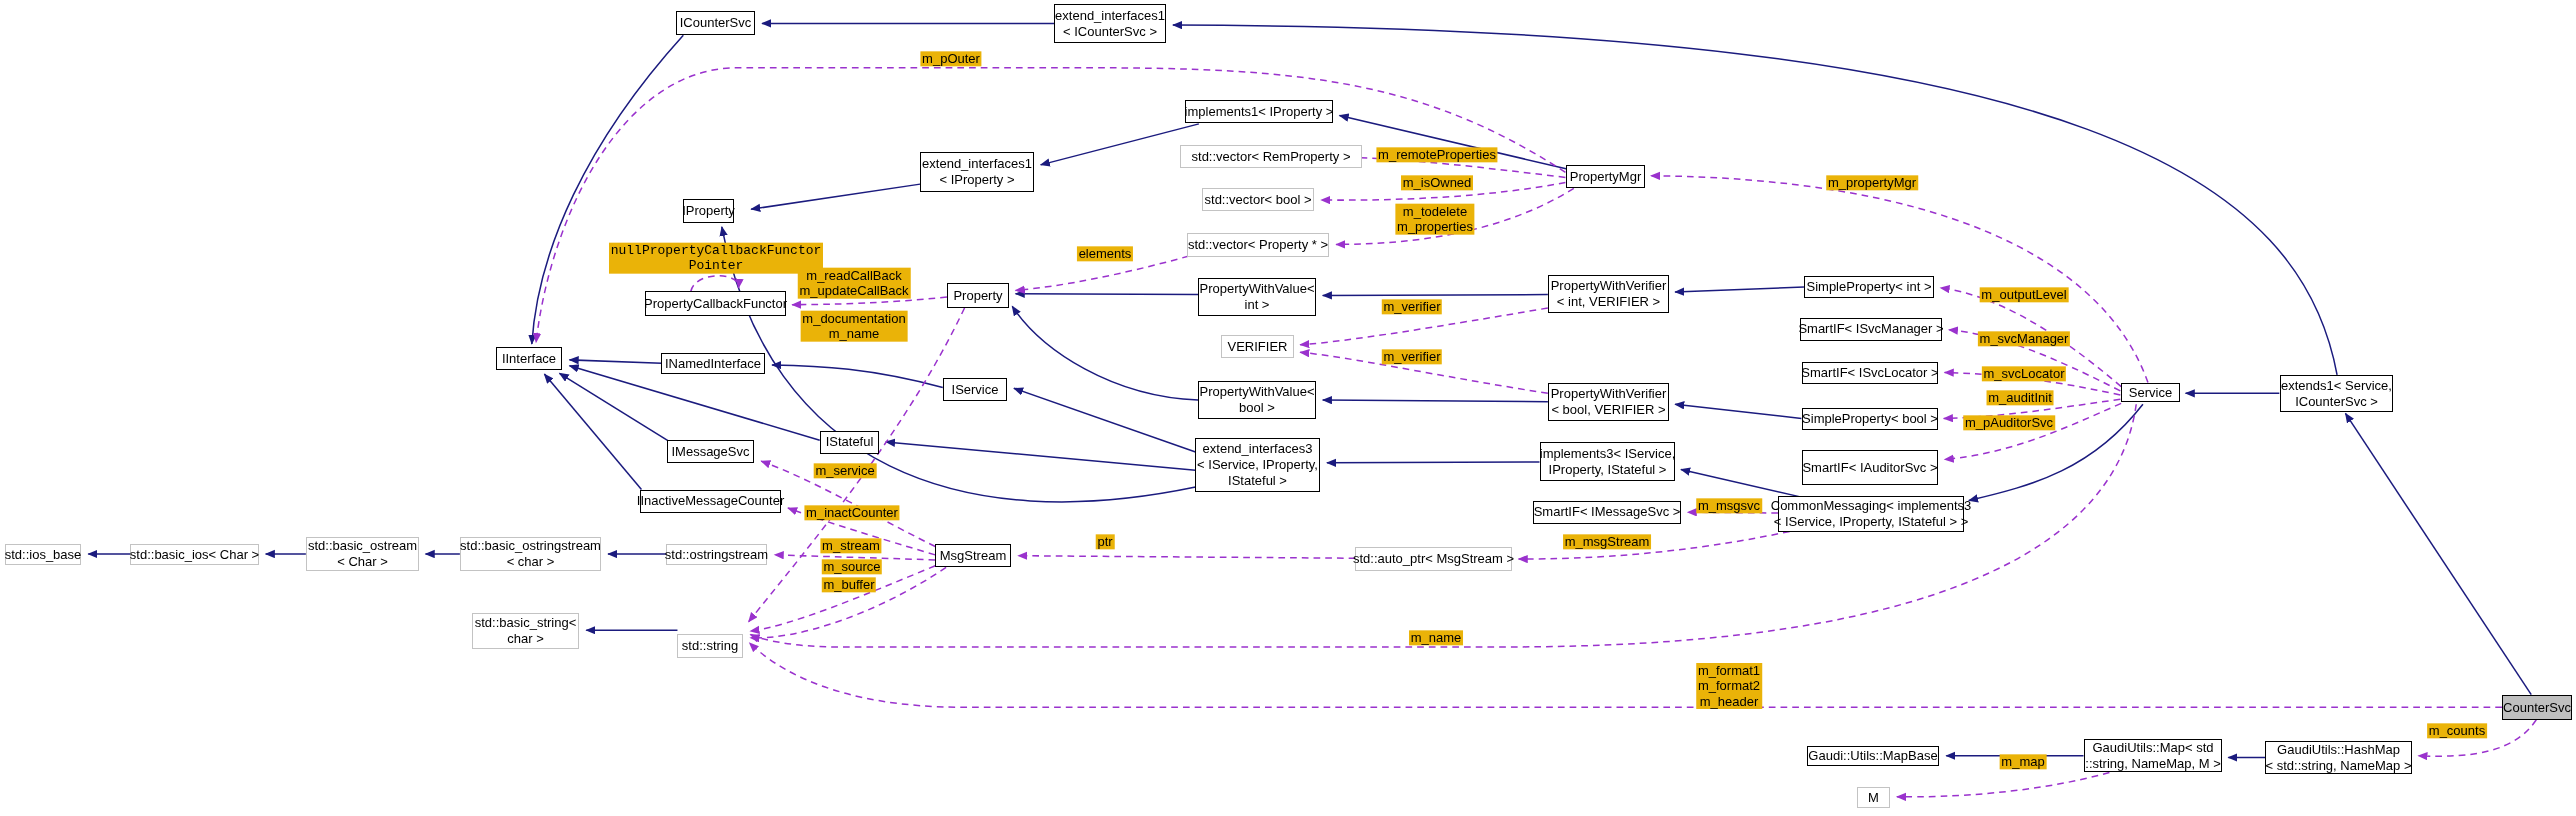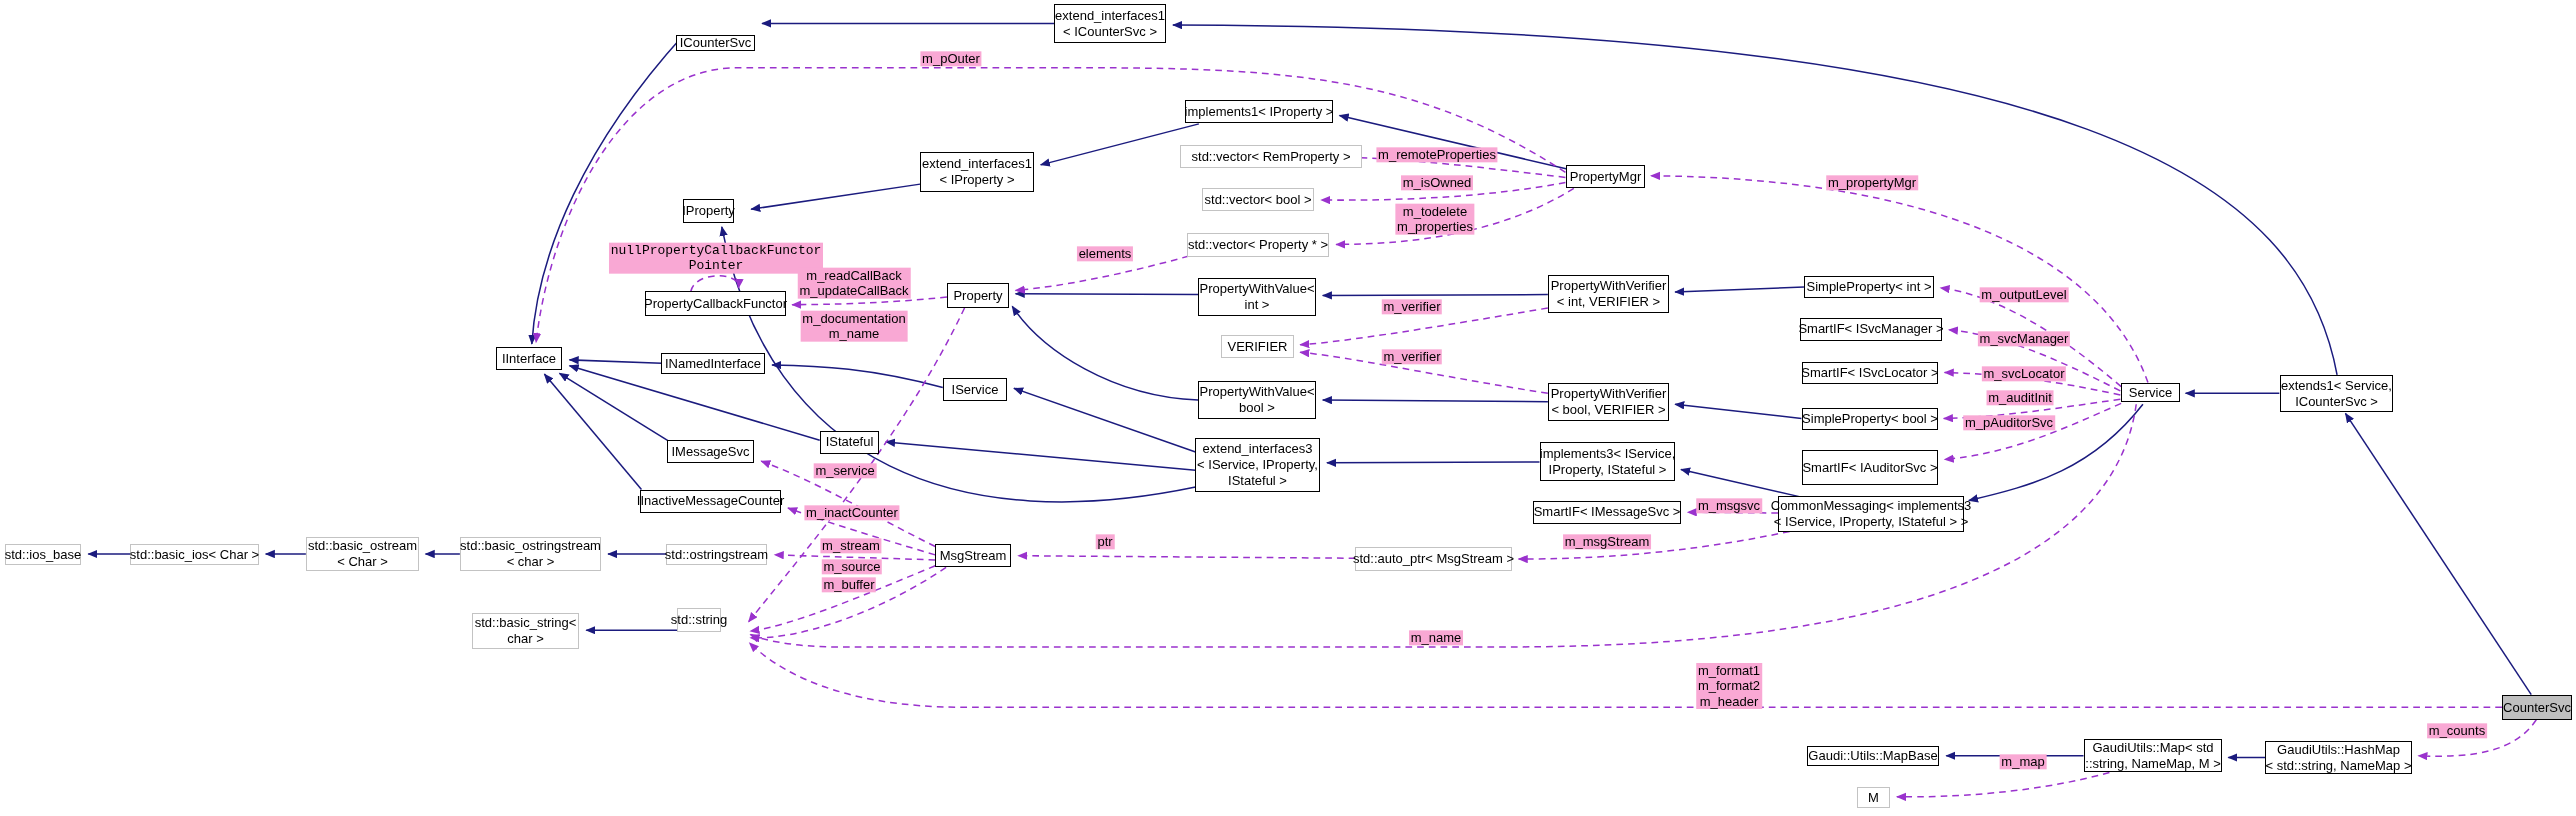--- a/index.html
+++ b/index.html
@@ -7,21 +7,21 @@
          font-family:"Liberation Sans","DejaVu Sans",sans-serif;overflow:hidden;}
   #edges{position:absolute;left:0;top:0;z-index:1;}
   .node{position:absolute;z-index:2;box-sizing:border-box;background:#ffffff;
         border:1.2px solid #000000;color:#000;display:flex;align-items:center;
         justify-content:center;text-align:center;font-size:13px;line-height:1.22;
         white-space:pre;padding:0.8px 2.5px;}
   .node.ext{border:1px solid #c3c3c3;}
   .node.sel{background:#bfbfbf;border:1.3px solid #000;}
   .elabel{position:absolute;z-index:3;transform:translate(-50%,-50%);
           font-size:13px;line-height:1.18;color:#000;text-align:center;
-          white-space:pre;background:#f9a8d4;padding:0 1.7px;}
+          white-space:pre;background:#eab308;padding:0 1.7px;}
 </style>
 </head>
 <body>
 
 <div id="stage">
 
   <svg id="edges" width="2576" height="816" viewBox="0 0 3077 975">
     <defs>
       <marker id="ah-i" markerWidth="13" markerHeight="11" refX="11" refY="5" orient="auto" markerUnits="userSpaceOnUse">
         <path d="M0,0 L12,5 L0,10 z" fill="#1b1b7e"></path>
@@ -91,21 +91,21 @@
       <path d="M 1117 669 L 925 663" marker-end="url(#ah-u)"></path>
       <path d="M 1117 676 C 1030 712, 945 748, 896 754" marker-end="url(#ah-u)"></path>
       <path d="M 1130 678 C 1045 735, 950 765, 896 762" marker-end="url(#ah-u)"></path>
       <path d="M 2552 483 C 2525 680, 2250 773, 1800 773 L 1000 773 C 950 773, 910 765, 896 758" marker-end="url(#ah-u)"></path>
       <path d="M 2989 845 L 1150 845 C 1000 845, 928 800, 895 768" marker-end="url(#ah-u)"></path>
       <path d="M 3030 860 C 3005 898, 2955 906, 2889 903" marker-end="url(#ah-u)"></path>
       <path d="M 2520 923 C 2430 948, 2330 953, 2266 952" marker-end="url(#ah-u)"></path>
     </g>
   </svg>
 
-  <div class="node" style="left:676px;top:11px;width:79px;height:16px;margin-top:24px;">ICounterSvc</div>
+  <div class="node" style="left:676px;top:11px;width:79px;height:24px;">ICounterSvc</div>
   <div class="node" style="left:1054px;top:4.2px;width:112px;height:39px;">extend_interfaces1
 &lt; ICounterSvc &gt;</div>
   <div class="node" style="left:1185px;top:100px;width:148px;height:23.4px;">implements1&lt; IProperty &gt;</div>
   <div class="node ext" style="left:1180px;top:145px;width:182px;height:23.4px;">std::vector&lt; RemProperty &gt;</div>
   <div class="node ext" style="left:1202px;top:188px;width:112px;height:23.4px;">std::vector&lt; bool &gt;</div>
   <div class="node ext" style="left:1187px;top:233px;width:142px;height:24px;">std::vector&lt; Property * &gt;</div>
   <div class="node" style="left:1566px;top:165px;width:79px;height:23.4px;">PropertyMgr</div>
   <div class="node" style="left:920px;top:152px;width:114px;height:40px;">extend_interfaces1
 &lt; IProperty &gt;</div>
   <div class="node" style="left:683px;top:199px;width:51px;height:24px;">IProperty</div>
@@ -146,21 +146,21 @@
   <div class="node ext" style="left:130px;top:544px;width:129px;height:21px;">std::basic_ios&lt; Char &gt;</div>
   <div class="node ext" style="left:306px;top:537px;width:113px;height:34px;">std::basic_ostream
 &lt; Char &gt;</div>
   <div class="node ext" style="left:460px;top:537px;width:141px;height:34px;">std::basic_ostringstream
 &lt; char &gt;</div>
   <div class="node ext" style="left:666px;top:544px;width:101px;height:21px;">std::ostringstream</div>
   <div class="node" style="left:935px;top:544px;width:76px;height:23.4px;">MsgStream</div>
   <div class="node ext" style="left:1355px;top:547px;width:157px;height:24px;">std::auto_ptr&lt; MsgStream &gt;</div>
   <div class="node ext" style="left:472px;top:613px;width:107px;height:36px;">std::basic_string&lt;
 char &gt;</div>
-  <div class="node ext" style="left:677px;top:608px;width:44px;height:24px;">std::string</div>
+  <div class="node ext" style="left:677px;top:634px;width:66px;height:24px;">std::string</div>
   <div class="node sel" style="left:2502px;top:695px;width:70px;height:25px;">CounterSvc</div>
   <div class="node" style="left:1807px;top:746px;width:132px;height:20px;">Gaudi::Utils::MapBase</div>
   <div class="node" style="left:2084px;top:739px;width:138px;height:33px;">GaudiUtils::Map&lt; std
 ::string, NameMap, M &gt;</div>
   <div class="node" style="left:2265px;top:741px;width:147px;height:33px;">GaudiUtils::HashMap
 &lt; std::string, NameMap &gt;</div>
   <div class="node ext" style="left:1857px;top:787px;width:33px;height:21px;">M</div>
 
   <div class="elabel" style="left:951px;top:59px;">m_pOuter</div>
   <div class="elabel" style="left:1437px;top:155px;">m_remoteProperties</div>

